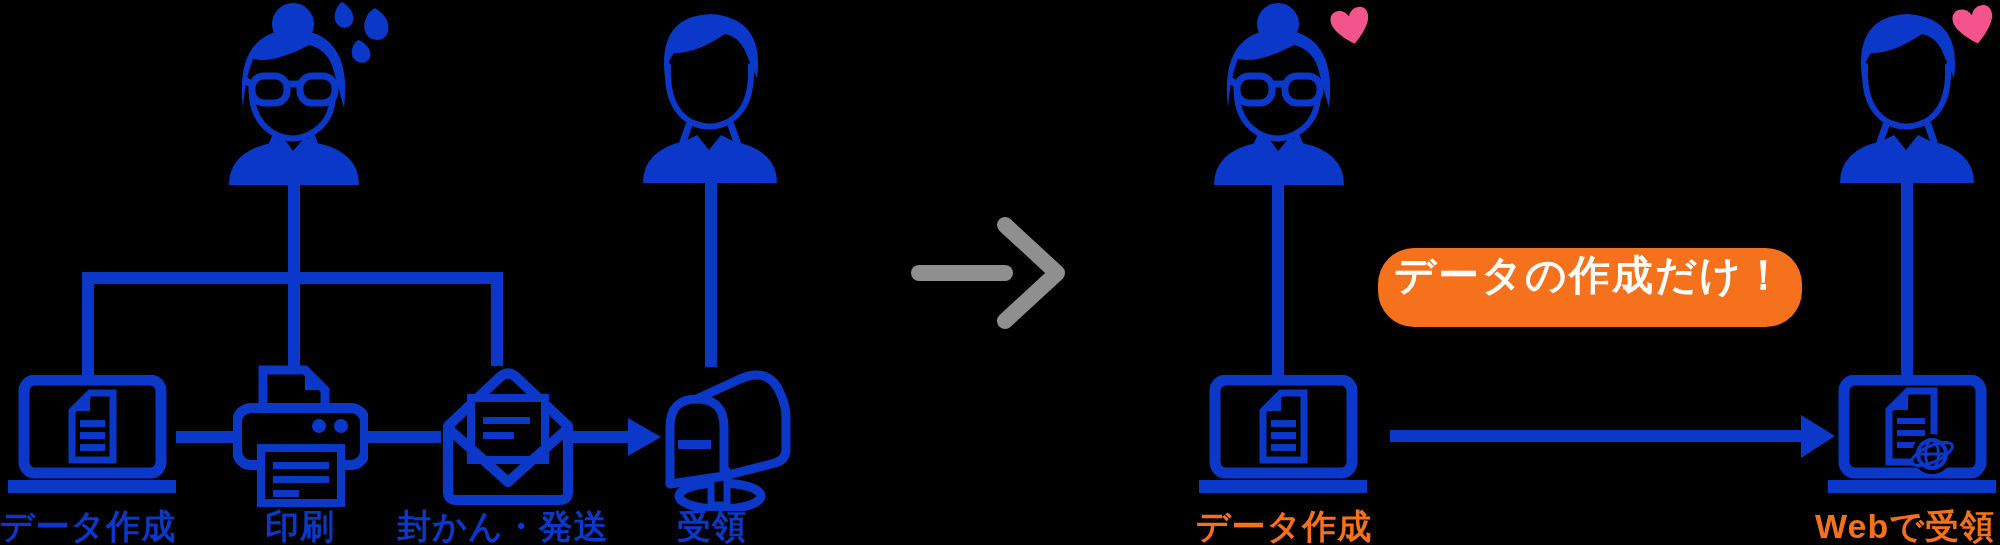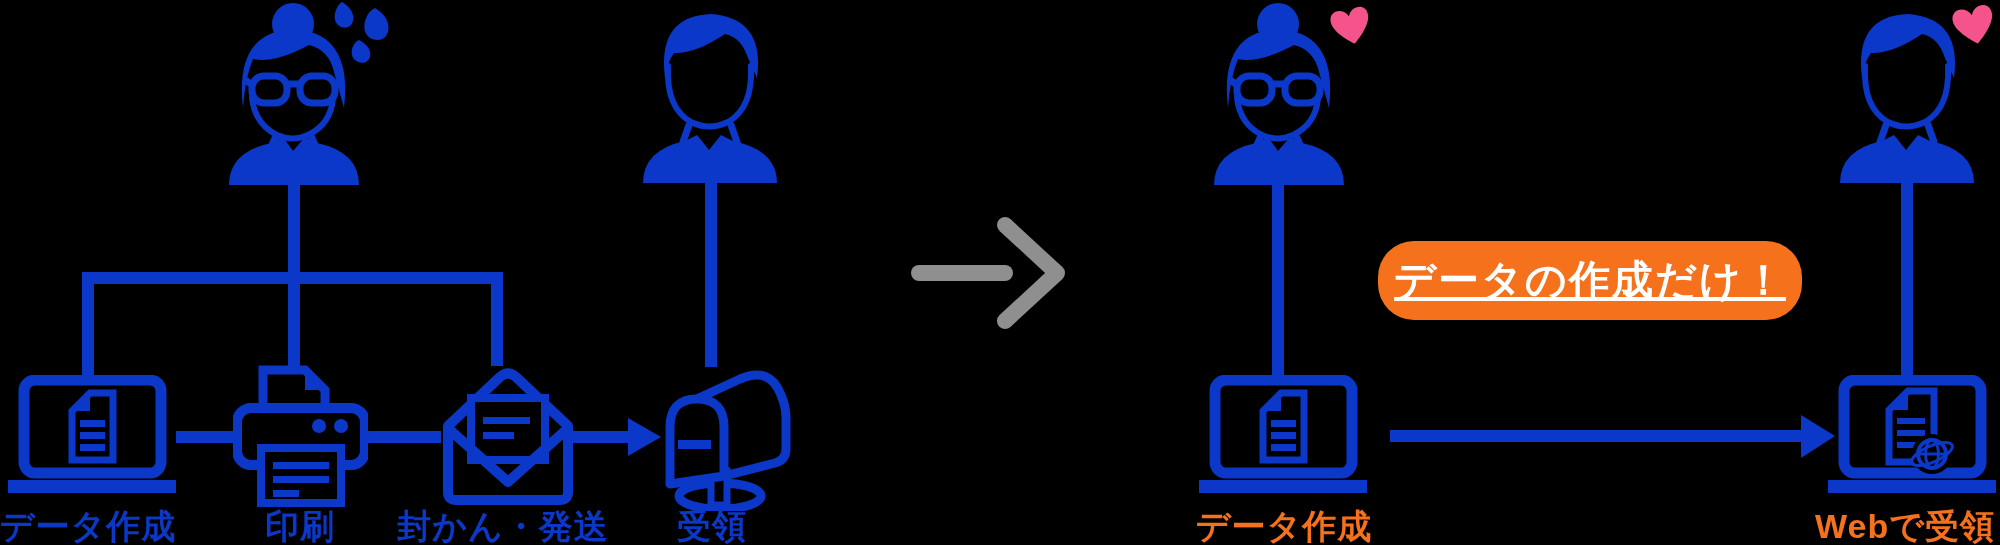--- a/index.html
+++ b/index.html
@@ -17,26 +17,25 @@
   }
   .abs{position:absolute;}
   .icon svg{display:block;width:100%;height:100%;}
   .step-label{
     position:absolute;top:504px;transform:translateX(-50%);
     font-size:34px;font-weight:700;color:var(--blue);white-space:nowrap;
     letter-spacing:1px;
   }
   .step-label.orange{color:var(--orange);}
   .callout{
-    position:absolute;left:1378px;top:241px;width:424px;height:79px;
+    position:absolute;left:1378px;top:248px;width:424px;height:79px;
     background:var(--orange);border-radius:36px;
-    display:flex;align-items:center;justify-content:center;
+    display:flex;align-items:flex-start;justify-content:center;
     color:var(--white);font-size:41px;font-weight:700;letter-spacing:2px;
     white-space:nowrap;
-    text-decoration:underline;
   }
 </style>
 </head>
 <body>
 
 <div id="stage">
 
   <svg class="abs" style="left:0;top:0" width="2000" height="545">
     <g fill="#0b38c8">
 

